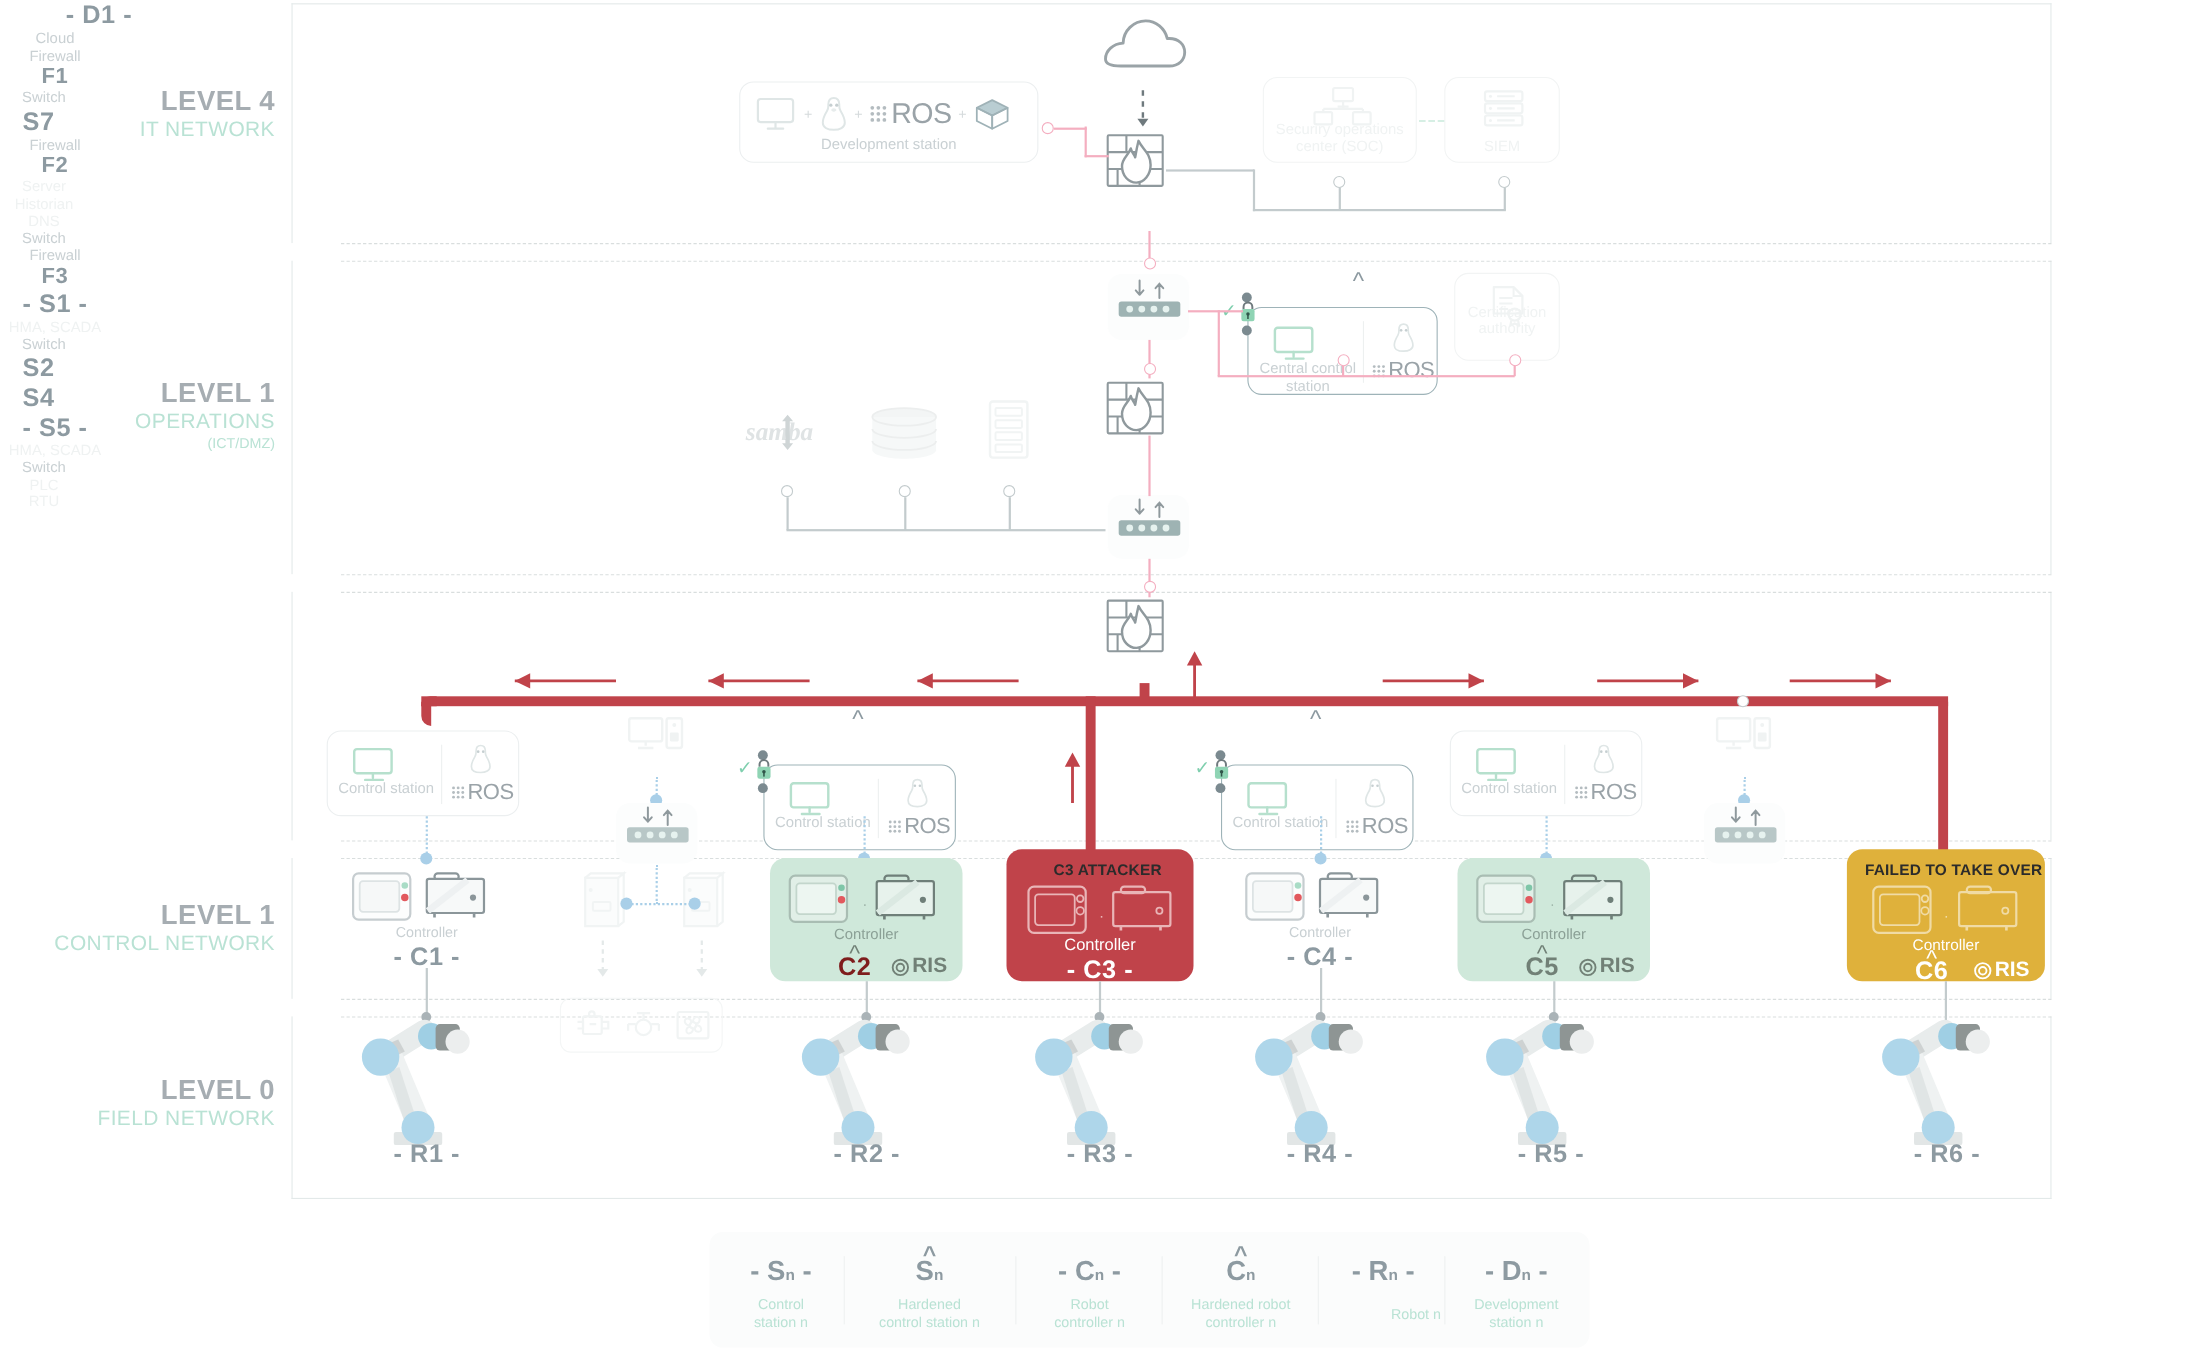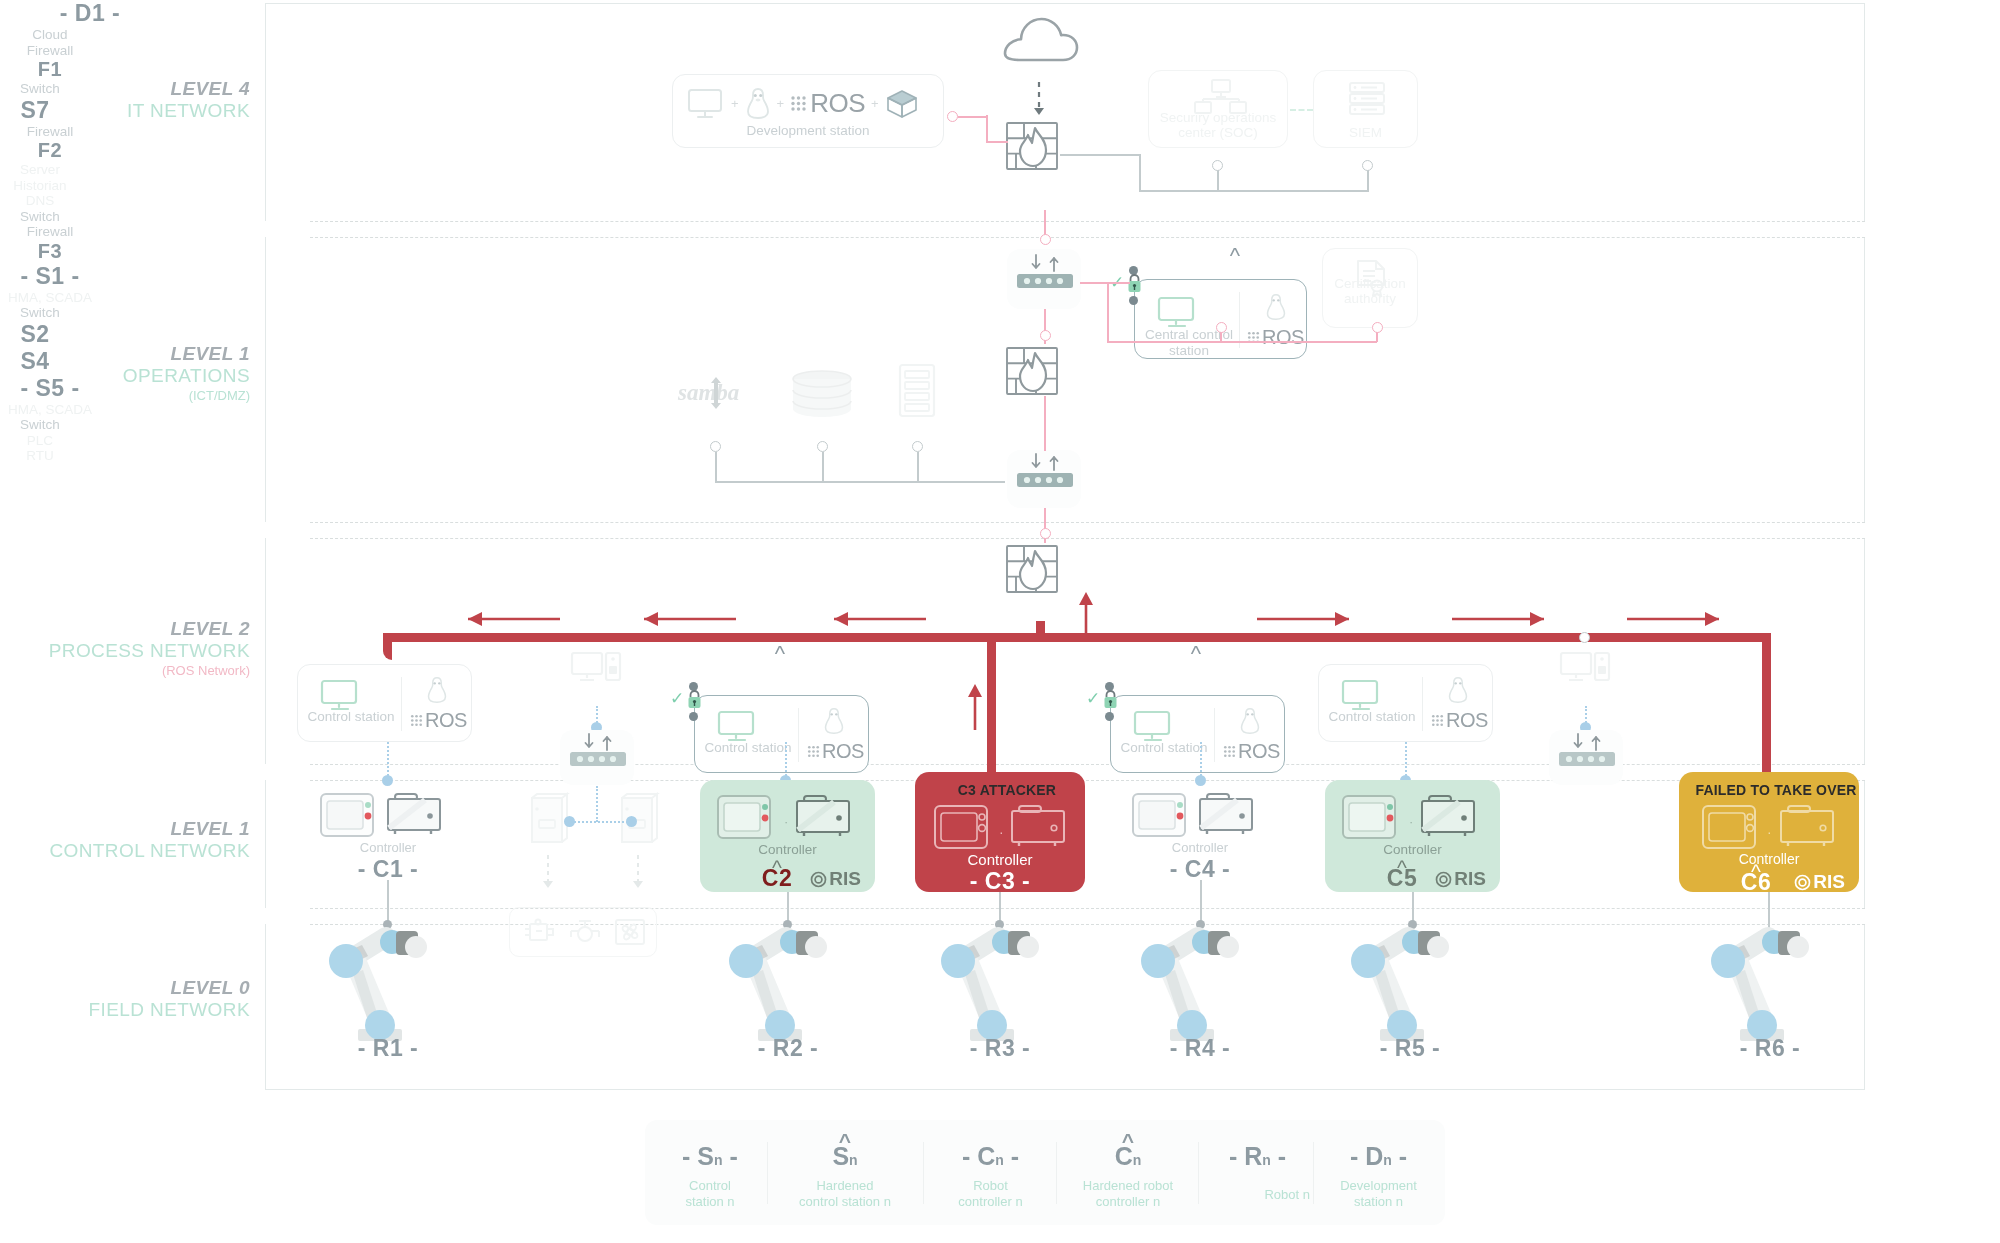--- a/index.html
+++ b/index.html
@@ -11,21 +11,21 @@
   }
   .stage { position:absolute; inset:0; }
   .abs { position:absolute; }
 
   
   .panel { position:absolute; border:1px solid #e3e9e9; border-right-color:#e3e9e9; background:transparent; }
   .dashsep { position:absolute; border-top:1px dashed #d9dede; height:0; }
 
   
   .levLabel { position:absolute; text-align:right; line-height:1.18; }
-  .levLabel .num { font-size:19px; font-weight:bold; color:#a6adb2; letter-spacing:.4px;font-style:italic; }
+  .levLabel .num { font-size:25px; font-weight:bold; color:#a6adb2; letter-spacing:.4px; }
   .levLabel .nm  { font-size:19px; color:#b9e2d4; letter-spacing:.4px; white-space:nowrap;}
   .levLabel .sub { font-size:13px; color:#b9e2d4; }
   .levLabel .sub.pink { color:#f2b9c6; }
 
   
   .cap { font-size:13.5px; color:#c9d0d3; text-align:center; line-height:1.15; }
   .tag { font-size:20px; font-weight:bold; color:#8d9aa1; text-align:center; letter-spacing:.5px;}
   .tag.big { font-size:23px; }
 
   
@@ -96,25 +96,20 @@
   <div class="dashsep" style="left:310px;top:924px;width:1555px;"></div>
 
   <div class="levLabel" style="left:20px;top:78px;width:230px;">
     <div class="num">LEVEL 4</div>
     <div class="nm">IT NETWORK</div>
   </div>
   <div class="levLabel" style="left:20px;top:343px;width:230px;">
     <div class="num">LEVEL 1</div>
     <div class="nm">OPERATIONS</div>
     <div class="sub">(ICT/DMZ)</div>
-  </div>
-  <div class="levLabel" style="left:10px;top:618px;width:240px;">
-    <div class="num">LEVEL 2</div>
-    <div class="nm">PROCESS NETWORK</div>
-    <div class="sub pink">(ROS Network)</div>
   </div>
   <div class="levLabel" style="left:10px;top:818px;width:240px;">
     <div class="num">LEVEL 1</div>
     <div class="nm">CONTROL NETWORK</div>
   </div>
   <div class="levLabel" style="left:10px;top:977px;width:240px;">
     <div class="num">LEVEL 0</div>
     <div class="nm">FIELD NETWORK</div>
   </div>
 

